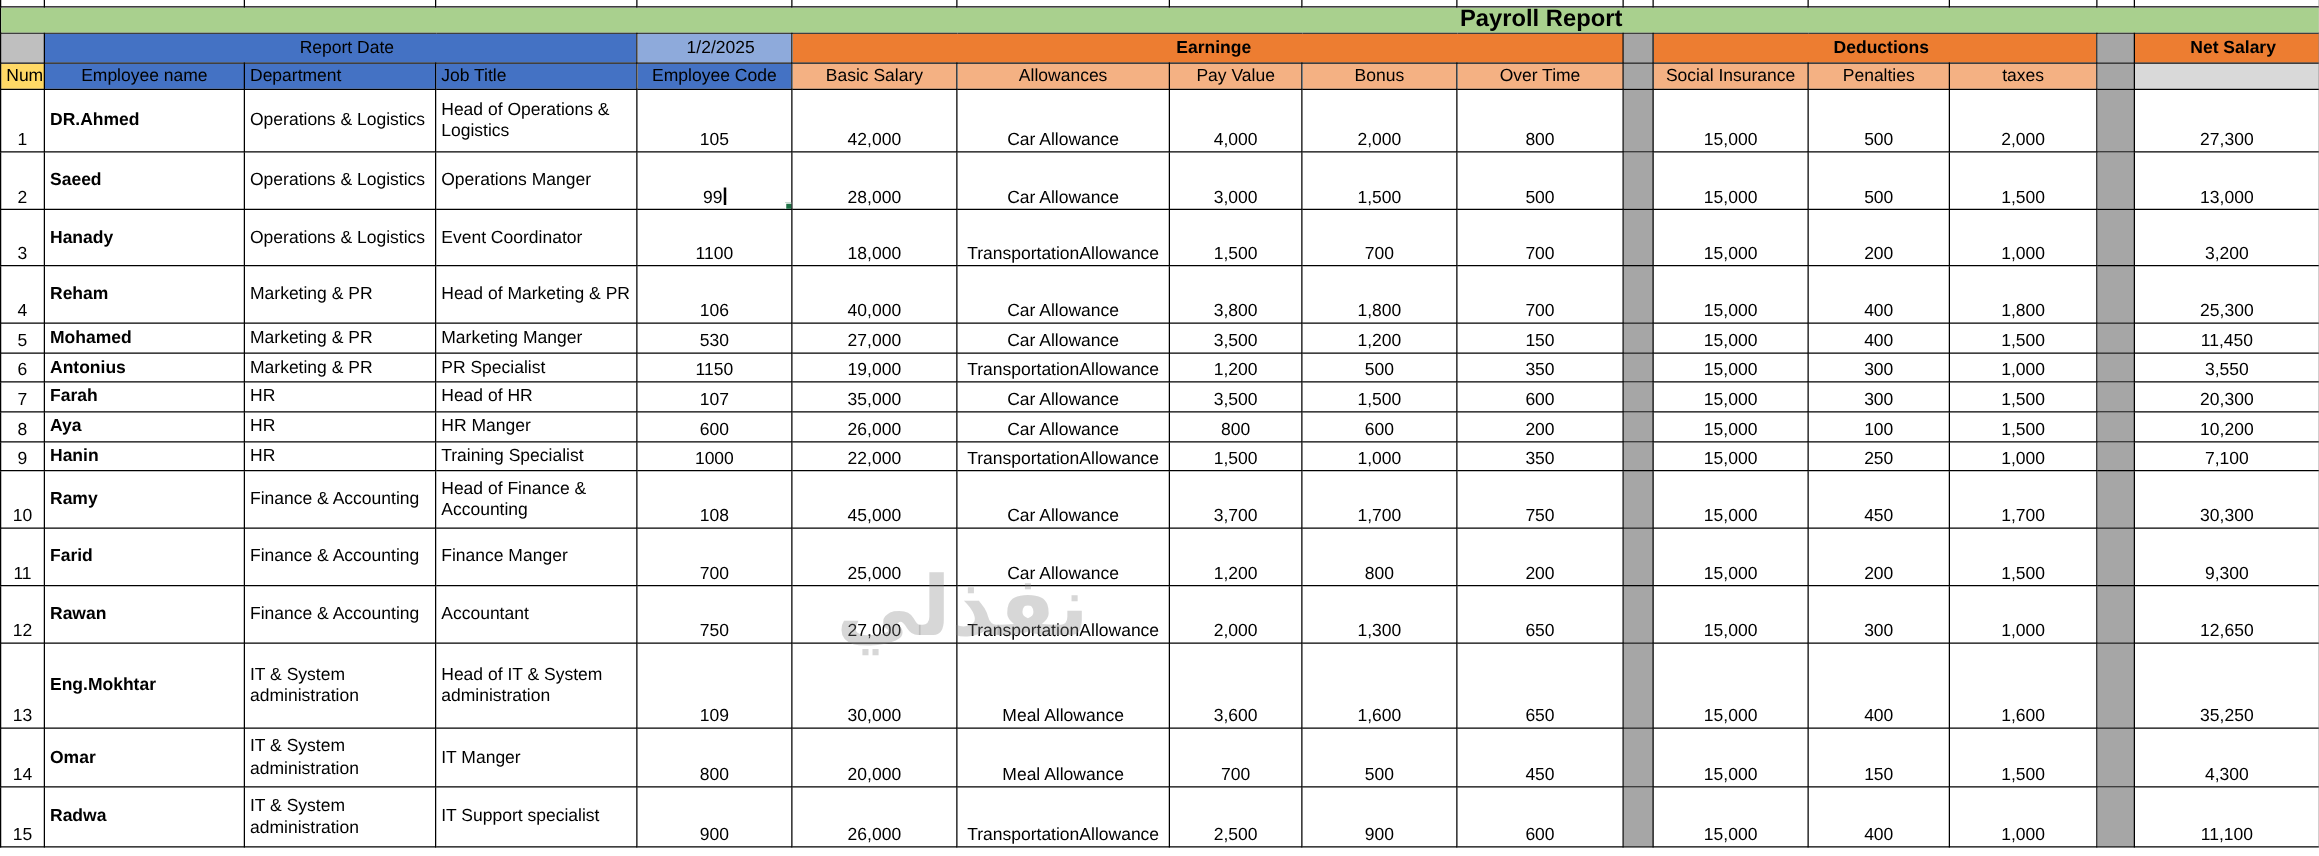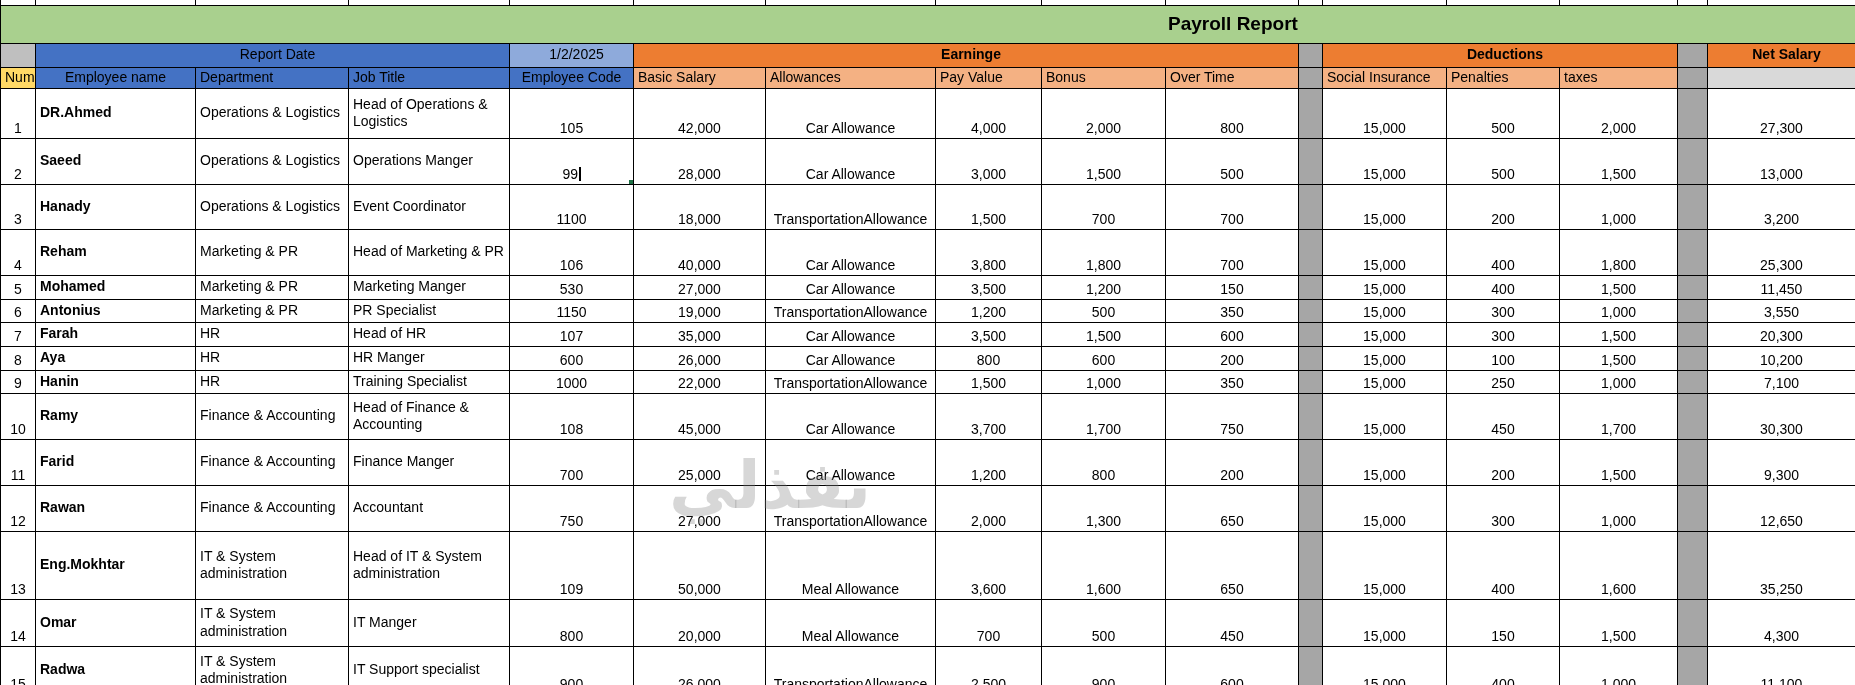--- a/index.html
+++ b/index.html
@@ -8,37 +8,37 @@
     font-family:"Liberation Sans", sans-serif; position:relative;
   }
   table.sheet { border-collapse:collapse; table-layout:fixed; width:1855px; }
   table.sheet td {
     border:1px solid #000; padding:0 4px; font-size:14px; color:#000;
     overflow:hidden; line-height:1.25; box-sizing:border-box;
   }
   
   tr.stub-row td { border-top:none; background:#fff; height:5px; padding:0; }
   
-  tr.title-row td { background:var(--title_bar,#A9D08E); height:38px; position:relative; }
+  tr.title-row td { background:var(--title_bar,#A9D08E); height:21px; position:relative; }
   .title-text { position:absolute; left:1167px; top:50%; transform:translateY(-50%);
     font-size:19px; font-weight:bold; white-space:nowrap; }
   
   tr.section-row td { height:24px; text-align:center; vertical-align:middle;padding-left:14px; }
   .cell-corner { background:var(--corner_gray,#BFBFBF); }
   .cell-report-date { background:var(--header_blue,#4472C4); color:#fff; }
   .cell-date { background:var(--date_cell,#8EAADB); }
   .cell-section { background:var(--section_orange,#ED7D31); font-weight:bold; }
   
   td.gap-cell { background:var(--spacer_gray,#A6A6A6); border-top:none; border-bottom:none; padding:0; }
   
   tr.header-row td { height:21px; vertical-align:middle; }
   .h-num { background:var(--num_yellow,#FFD966); text-align:center; }
   .h-blue { background:var(--header_blue,#4472C4); color:#fff; }
   .h-center { text-align:center;margin-top:27px; }
-  .h-orange { background:var(--subheader_orange,#F4B183); }
+  .h-orange { background:var(--subheader_orange,#F4B183); text-align:center; }
   .h-empty { background:var(--empty_gray,#D9D9D9); }
   
   td.c-num { text-align:center; vertical-align:bottom; padding-bottom:2px; }
   td.c-name { font-weight:bold; vertical-align:middle; }
   td.c-dept, td.c-job { vertical-align:middle; }
   td.c-code, td.c-numval { text-align:center; vertical-align:bottom; padding-bottom:3px; }
   td.c-allow { text-align:center; vertical-align:bottom; padding:0 2px 3px 2px; font-size:13.5px; }
   
   td.active-cell { border:2px solid var(--active_cell_green,#1E7145); position:relative; }
   .caret { display:inline-block; width:1.5px; height:14px; background:#000;
@@ -348,21 +348,21 @@
         <td class="c-numval">1,000</td>
         <td class="gap-cell"></td>
         <td class="c-numval">12,650</td>
       </tr>
       <tr style="height: 68px;">
         <td class="c-num">13</td>
         <td class="c-name">Eng.Mokhtar</td>
         <td class="c-dept">IT &amp; System administration</td>
         <td class="c-job">Head of IT &amp; System administration</td>
         <td class="c-code">109</td>
-        <td class="c-numval">50,000</td>
+        <td class="c-numval">30,000</td>
         <td class="c-allow">Meal Allowance</td>
         <td class="c-numval">3,600</td>
         <td class="c-numval">1,600</td>
         <td class="c-numval">650</td>
         <td class="gap-cell"></td>
         <td class="c-numval">15,000</td>
         <td class="c-numval">400</td>
         <td class="c-numval">1,600</td>
         <td class="gap-cell"></td>
         <td class="c-numval">35,250</td>

